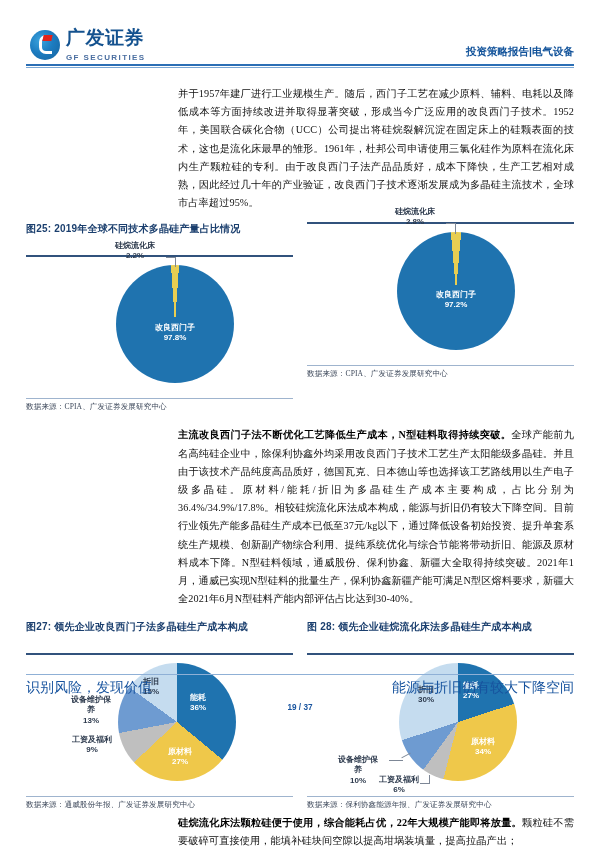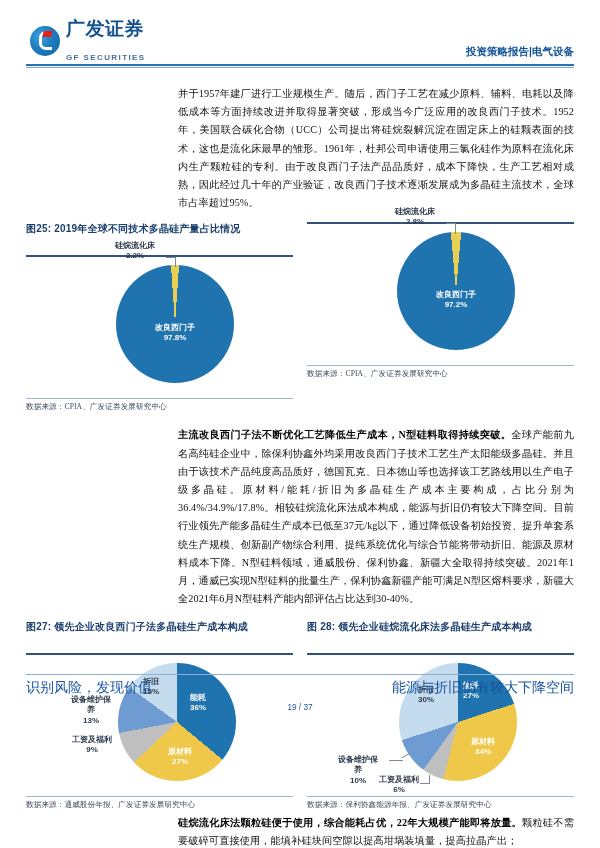--- a/index.html
+++ b/index.html
@@ -71,21 +71,21 @@
     font-weight: bold;
     color: #14528f;
     letter-spacing: 0.5px;
   }
   .brand-en {
     font-family: "Liberation Sans", sans-serif;
     font-size: 8px;
     font-weight: bold;
     color: #4a6ea0;
     letter-spacing: 1.4px;
-    margin-top: 16px;
+    margin-top: 7px;
   }
   .header-right {
     font-family: "Liberation Sans", sans-serif;
     font-size: 10.5px;
     color: #11529a;
     font-weight: bold;
     padding-bottom: 3px;
   }
   .header-rule {
     height: 2px;
@@ -177,21 +177,21 @@
     font-family: "Liberation Sans", sans-serif;
     font-size: 14px;
     color: #17539e;
     padding-top: 4px;
     gap: 26px;
   }
   .footer-page {
     text-align: center;
     font-family: "Liberation Sans", sans-serif;
     font-size: 8.2px;
-    font-weight: normal;
+    font-weight: bold;
     color: #17539e;
     padding-top: 6px;
   }
 </style>
 </head>
 <body>
 
 <div class="page">
 
   <div class="header">

